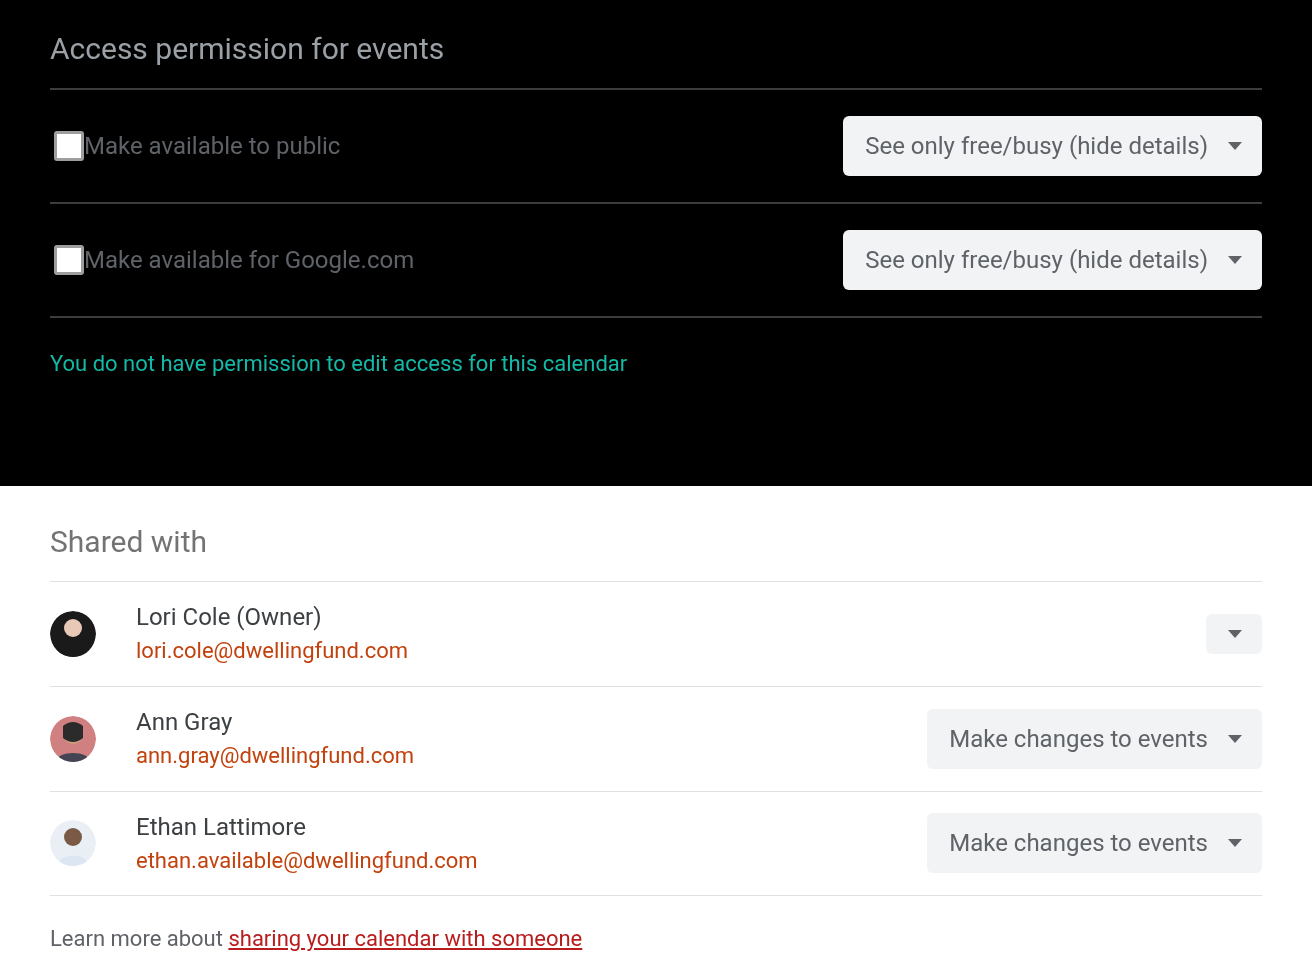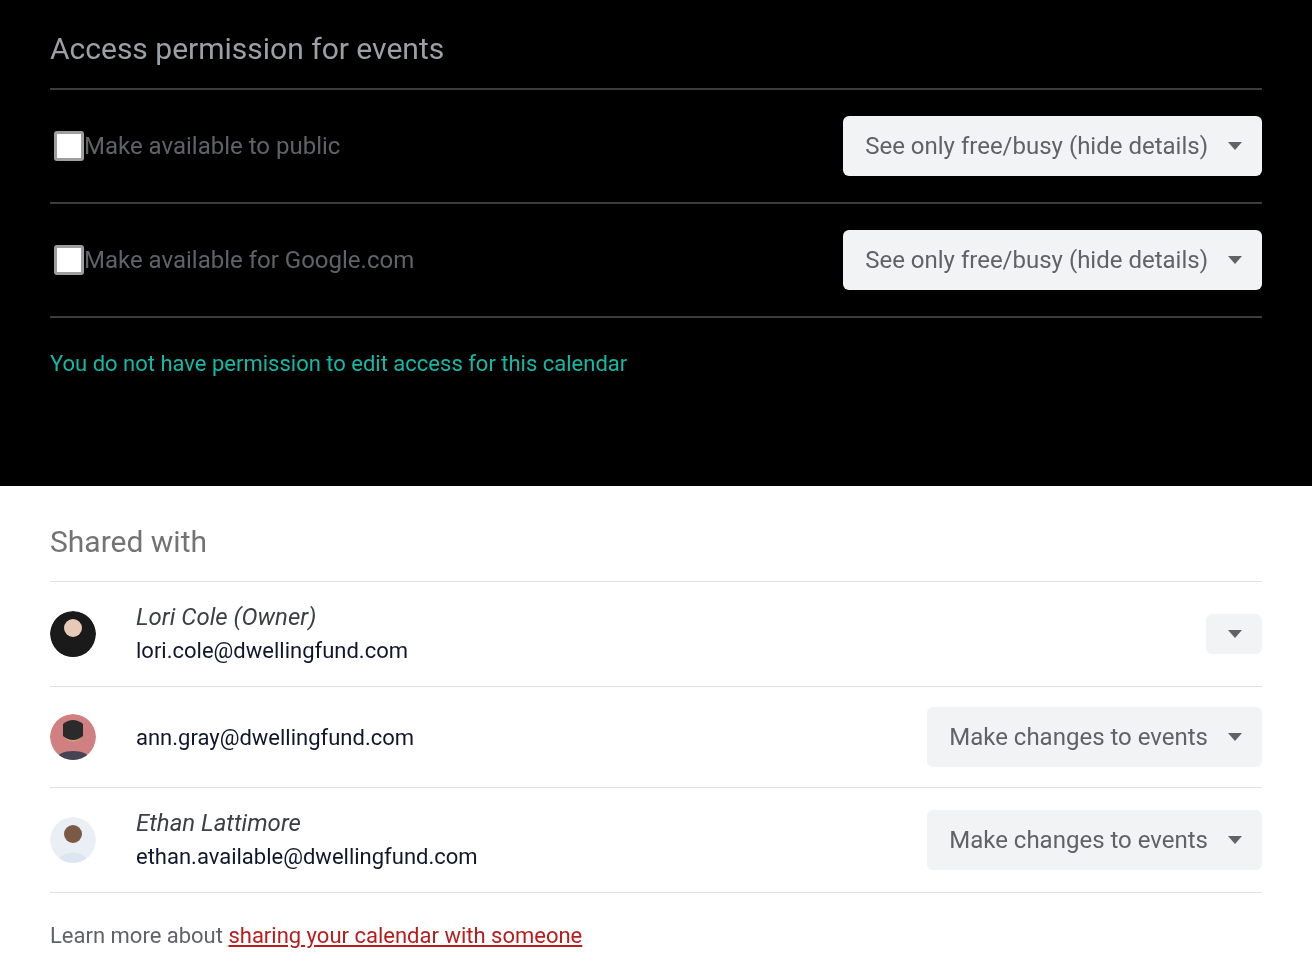--- a/index.html
+++ b/index.html
@@ -74,22 +74,22 @@
     padding:20px 0 20px 0;
   }
   .user-left { display:flex; align-items:center; gap:40px; }
   .avatar {
     width:46px; height:46px; border-radius:50%;
     display:flex; align-items:center; justify-content:center;
     overflow:hidden;
   }
   .avatar svg { width:46px; height:46px; }
   .user-text { display:flex; flex-direction:column; line-height:1.3; }
-  .user-name { font-size:24px; color:#3c4043;font-style:italic; }
-  .user-email { font-size:22px; color:#0f172a; margin-top:4px; }
+  .user-name { font-size:24px; color:#3c4043; }
+  .user-email { font-size:22px; color:#c2410c; margin-top:4px; }
 
   .learn {
     font-size:22px; color:#5f6368; margin-top:30px;
   }
   .learn a { color:#b91c1c; text-decoration:underline;text-align:center; }
 </style>
 </head>
 <body>
 
 <div class="panel dark">
@@ -151,20 +151,21 @@
     <div class="user-left">
       <div class="avatar">
         <svg viewBox="0 0 46 46">
             <circle cx="23" cy="23" r="23" fill="#d08080"></circle>
             <circle cx="23" cy="18" r="10" fill="#caa07a"></circle>
             <path d="M13 10 Q23 2 33 10 L33 22 Q23 30 13 22 Z" fill="#2b2b2b"></path>
             <path d="M6 46 C6 34 40 34 40 46 Z" fill="#445"></path>
           </svg>
       </div>
       <div class="user-text">
+        <span class="user-name">Ann Gray</span>
         <span class="user-email">ann.gray@dwellingfund.com</span>
       </div>
     </div>
     <div class="dropdown">
       <span>Make changes to events</span>
       <span class="arrow"></span>
     </div>
   </div>
   <hr class="divider">
 

